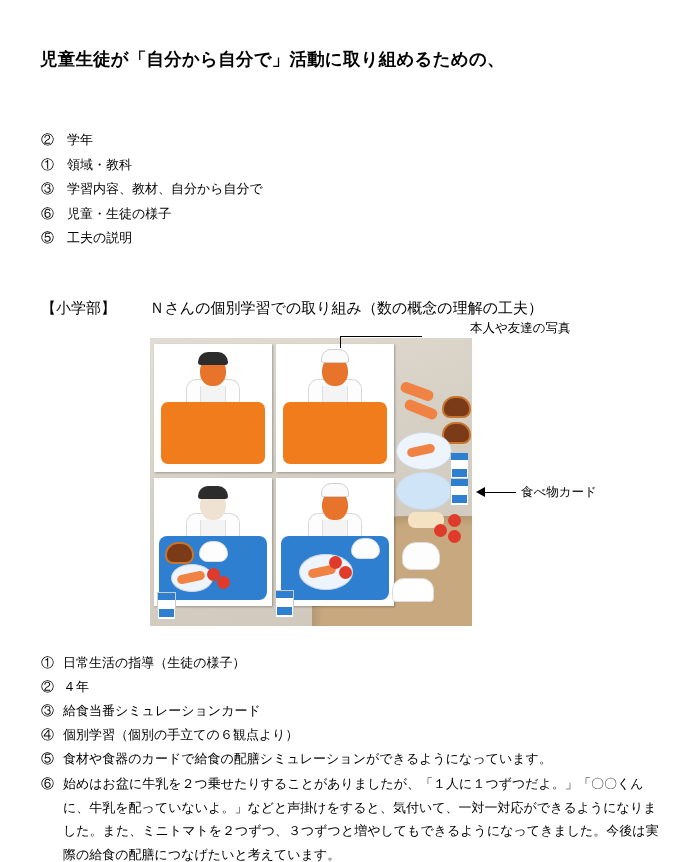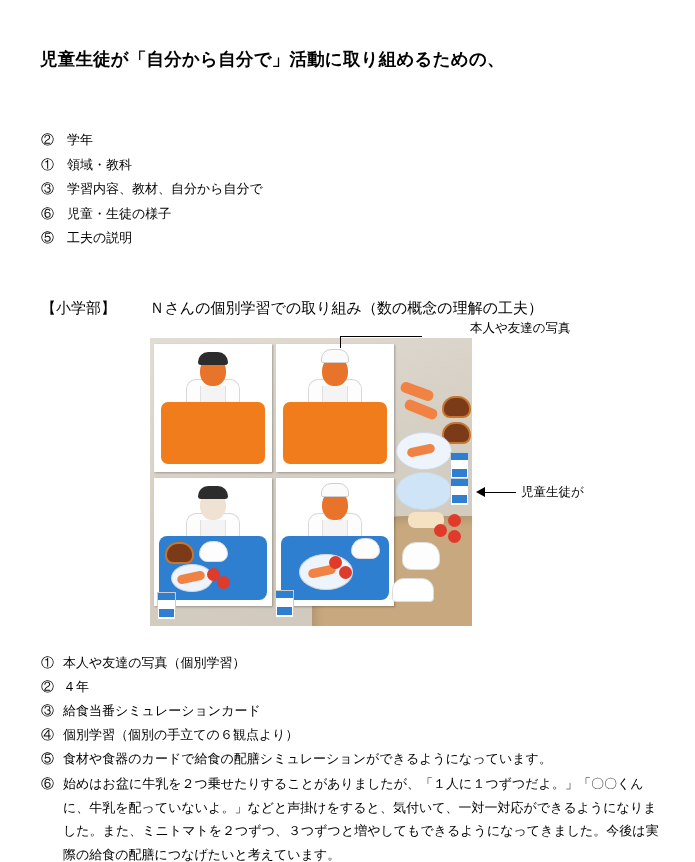--- a/index.html
+++ b/index.html
@@ -387,26 +387,26 @@
       <div class="loose" style="left:242px; top:240px; width:40px; height:22px; background:#ffffff; border-radius:12px 12px 4px 4px; border:1px solid #ddd;"></div>
     </div>
   </div>
 
   <div class="leader" id="leader1"></div>
   <div class="leader" id="leader1b"></div>
   <div class="anno" id="anno-photo">本人や友達の写真</div>
 
   <div class="arrow-line"></div>
   <div class="arrow-head"></div>
-  <div class="anno" id="anno-food">児童生徒が</div>
+  <div class="anno" id="anno-food">食べ物カード</div>
 
   <div class="list">
     <div class="li">
       <span class="num">①</span>
-      <span class="txt">本人や友達の写真（個別学習）</span>
+      <span class="txt">日常生活の指導（生徒の様子）</span>
     </div>
     <div class="li">
       <span class="num">②</span>
       <span class="txt">４年</span>
     </div>
     <div class="li">
       <span class="num">③</span>
       <span class="txt">給食当番シミュレーションカード</span>
     </div>
     <div class="li">

